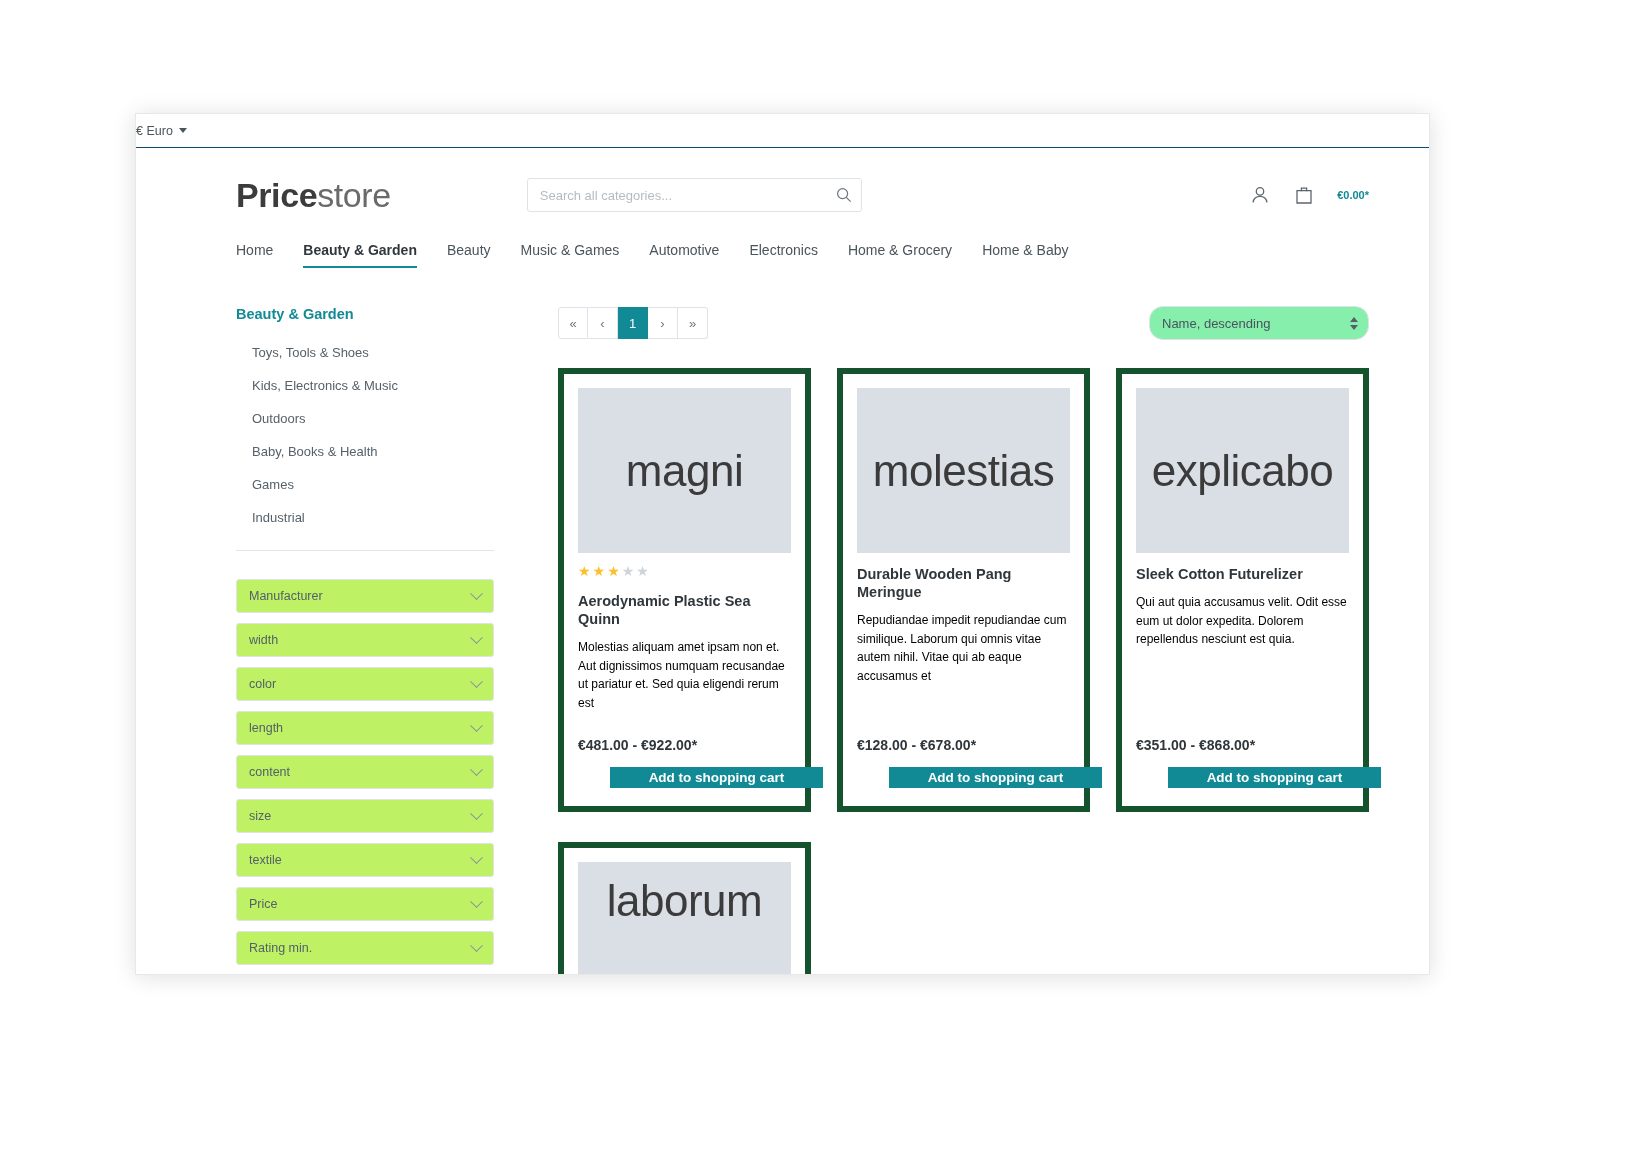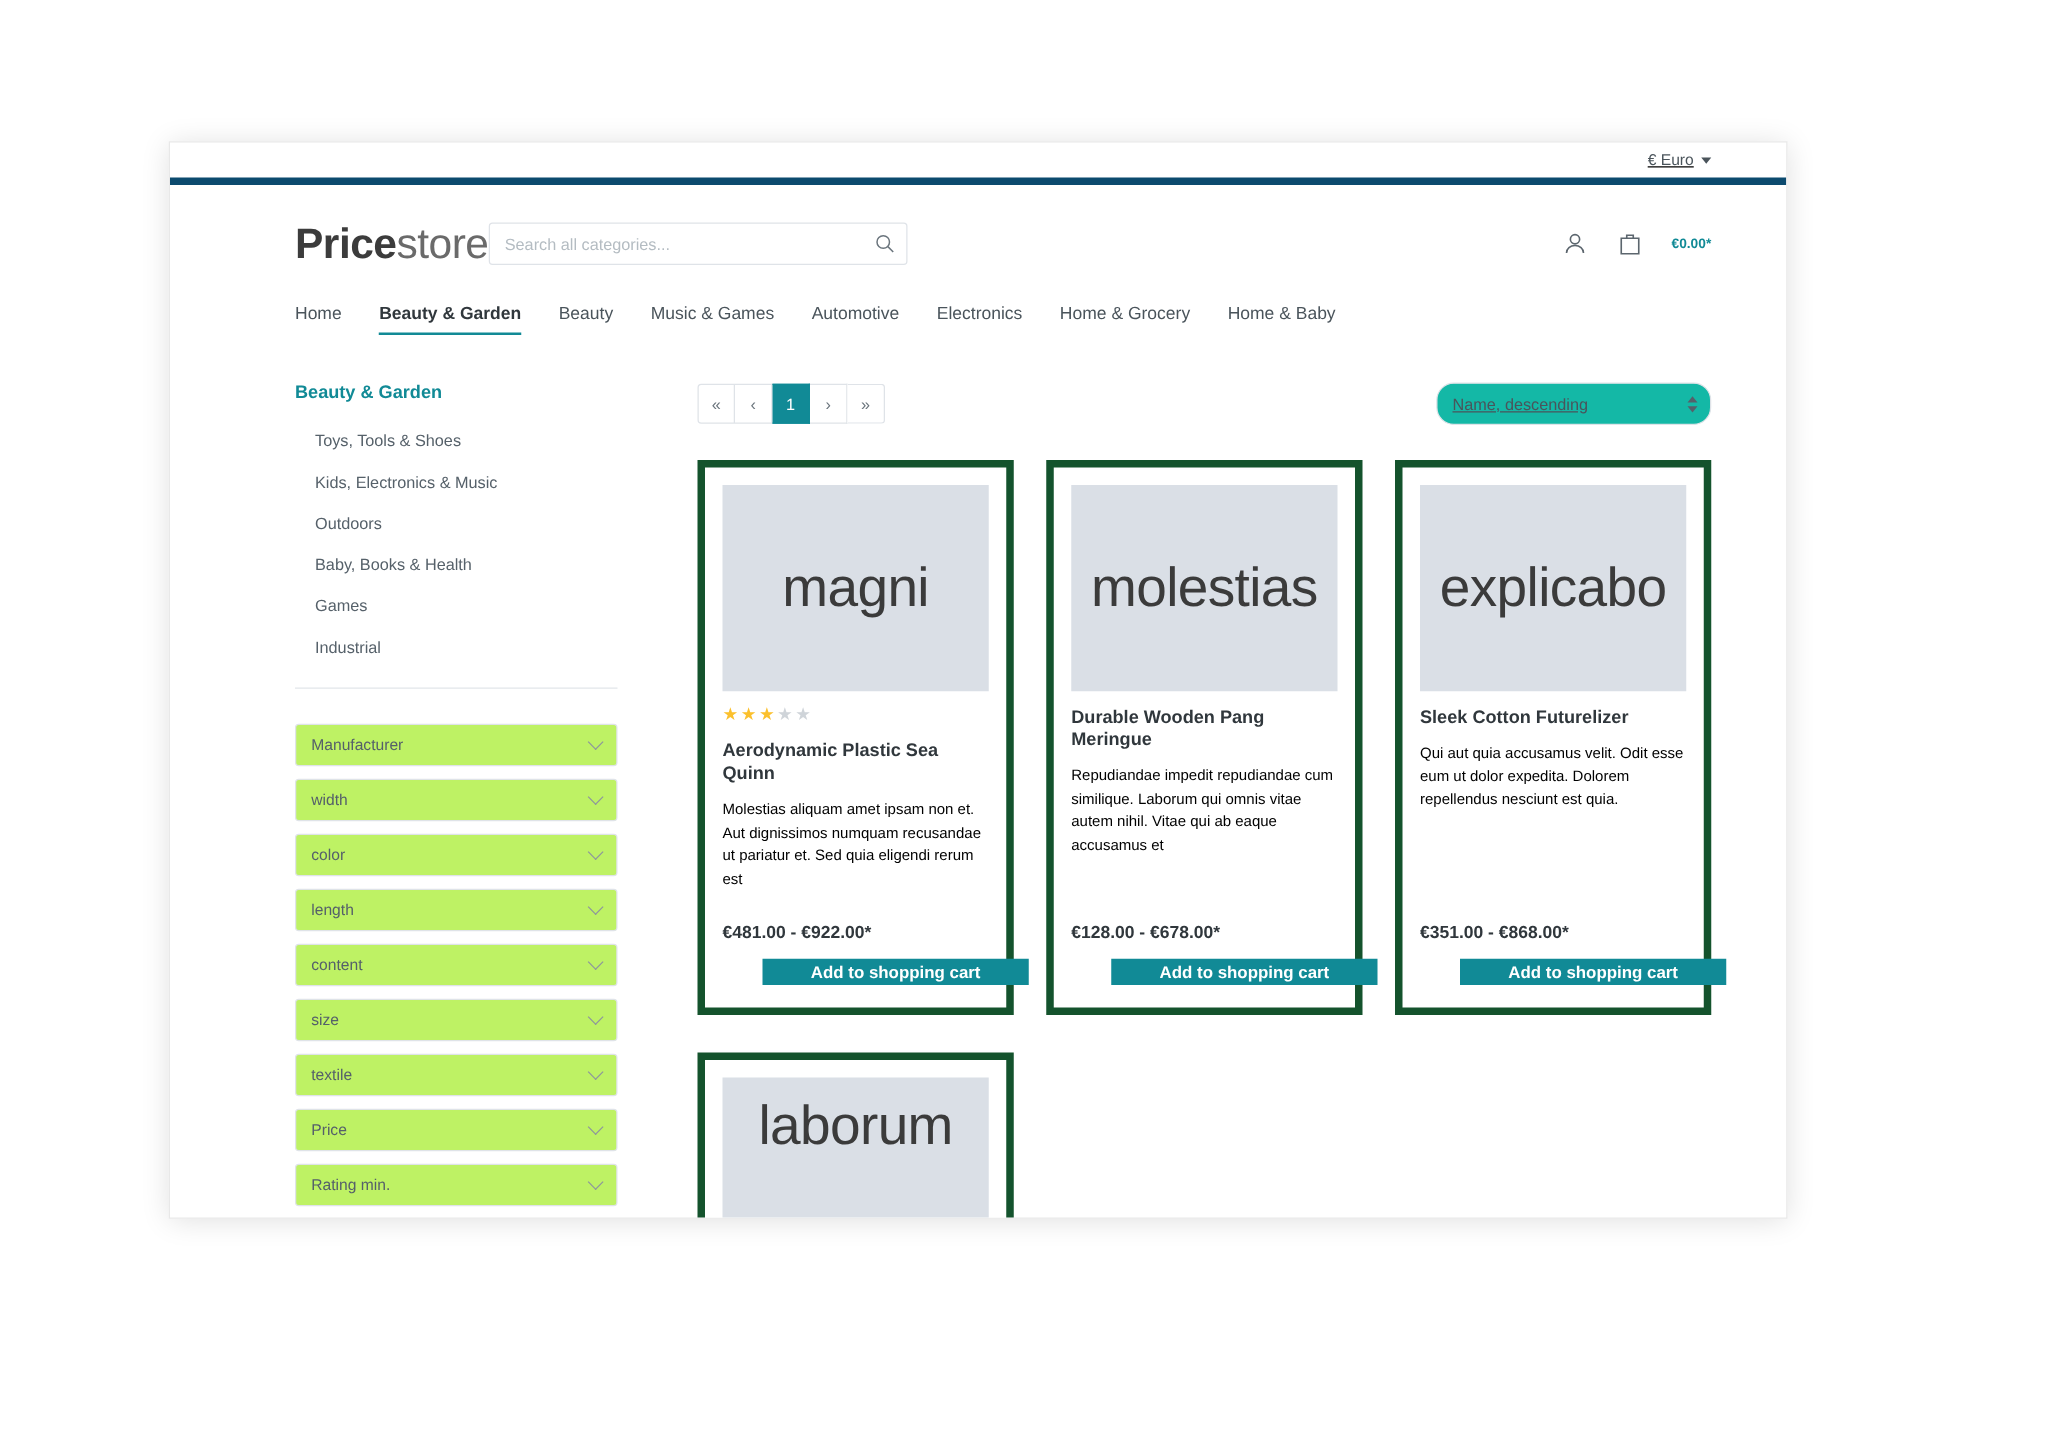--- a/index.html
+++ b/index.html
@@ -18,26 +18,24 @@
     width: 1295px; height: 862px;
     background: #ffffff;
     border: 1px solid #e8e8e8;
     box-shadow: 0 2px 22px rgba(0,0,0,0.13);
     overflow: hidden;
   }
 
   
   .topbar {
     height: 34px;
-    border-bottom: 6px solid #0c4a6e;
-    display: flex;
-    align-items: center;
-    justify-content: flex-end;
+    border-bottom: 1px solid #0c4a6e;
+    display: flex;
+    align-items: center;
     padding-right: 60px;
-    text-decoration: underline;
   }
   .currency {
     display: flex; align-items: center; gap: 6px;
     font-size: 12.5px; color: #4a545b;
     cursor: pointer;
   }
   .caret-down {
     width: 0; height: 0;
     border-left: 4px solid transparent;
     border-right: 4px solid transparent;
@@ -55,20 +53,21 @@
     font-size: 34px;
     letter-spacing: -0.4px;
     color: #4a4a4a;
     white-space: nowrap;
     cursor: pointer;
   }
   .logo b { font-weight: 700; color: #3c3c3c; }
   .logo span { font-weight: 400; color: #6a6a6a; }
 
   .search-wrap {
+    margin-left: 136px;
     width: 335px;
     position: relative;
   }
   .search-input {
     width: 100%;
     height: 34px;
     border: 1px solid #dfe3e8;
     border-radius: 3px;
     padding: 0 36px 0 12px;
     font-size: 13px;
@@ -192,26 +191,25 @@
   .page-btn:last-child { border-radius: 0 3px 3px 0; }
   .page-btn.active {
     background: #118a96;
     border-color: #118a96;
     color: #ffffff;
   }
   .sort-select {
     width: 220px; height: 34px;
     border: 1px solid #dfe3e8;
     border-radius: 14px;
-    background: #14b8a6;
+    background: #86efac;
     display: flex; align-items: center; justify-content: space-between;
     padding: 0 10px 0 12px;
     font-size: 13px; color: #4a545b;
     cursor: pointer;
-    text-decoration: underline;
   }
   .spin { display: flex; flex-direction: column; gap: 3px; line-height: 0; }
   .spin i {
     width: 0; height: 0;
     border-left: 4px solid transparent;
     border-right: 4px solid transparent;
   }
   .spin i.up { border-bottom: 5px solid #55606a; }
   .spin i.dn { border-top: 5px solid #55606a; }
 

